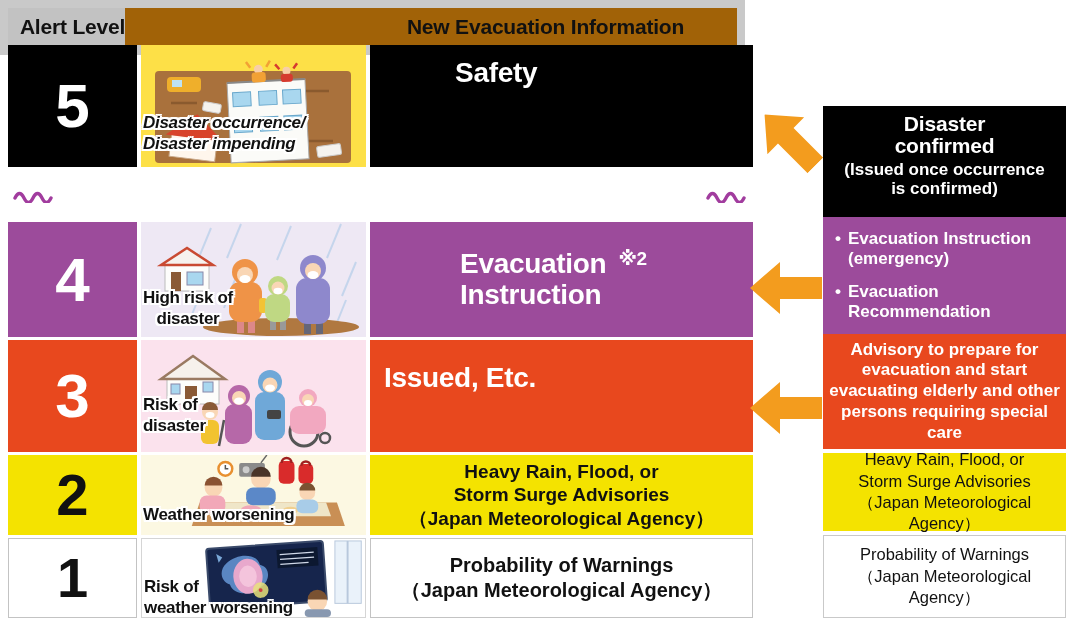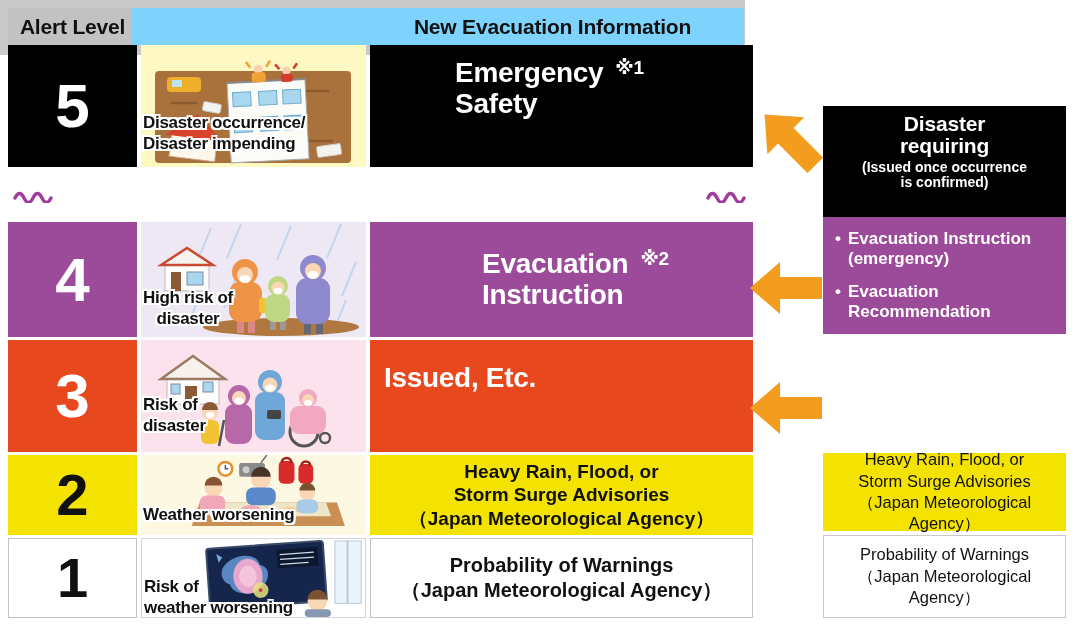--- a/index.html
+++ b/index.html
@@ -7,55 +7,55 @@
          font-family:"Liberation Sans","DejaVu Sans",sans-serif;}
   .abs{position:absolute;}
   
   .cell{position:absolute;box-sizing:border-box;}
   .c1{left:8px;width:129px;}
   .c2{left:141px;width:225px;}
   .c3{left:370px;width:383px;}
   .hdr{top:8px;height:37px;display:flex;align-items:center;justify-content:center;
        font-weight:bold;font-size:21px;color:#111;letter-spacing:-0.2px;}
   .hdr1{background:#c2c2c2;}
-  .hdr2{left:132px;width:612px;background:#7dd3fc;}
+  .hdr2{left:125px;width:612px;background:#a16207;}
   .r5{top:45px;height:122px;}
   .gapband{left:8px;top:167px;width:745px;height:55px;background:#c9c9c9;}
   .r4{top:222px;height:115px;}
   .r3{top:340px;height:112px;}
   .r2{top:455px;height:80px;}
   .r1{top:538px;height:80px;}
   .lvlcell{display:flex;align-items:center;justify-content:center;}
   .lvl{font-size:62px;font-weight:bold;line-height:1;}
   .bg-black{background:#000;color:#fff;}
   .bg-purple{background:#9c4b9b;color:#fff;}
   .bg-orange{background:#e8481e;color:#fff;}
   .bg-yellow{background:#f4e300;color:#111;}
   .bg-white{background:#fff;color:#111;border:1px solid #c3c3c3;}
   .scene{overflow:hidden;}
   .scene svg{display:block;width:100%;height:100%;}
-  .sc5{background:#fef9c3;}
+  .sc5{background:#fde047;font-style:italic;}
   .sc4{background:#eee8f4;}
   .sc3{background:#fbe2ed;}
   .sc2{background:#fcf8e2;}
   .sc1{background:#ffffff;border:1px solid #d5d5d5;}
   .cap{position:absolute;font-weight:bold;font-size:17px;color:#111;line-height:1.22;letter-spacing:-0.3px;
        text-shadow:-2px -2px 0 #fff,2px -2px 0 #fff,-2px 2px 0 #fff,2px 2px 0 #fff,
                    -2px 0 0 #fff,2px 0 0 #fff,0 -2px 0 #fff,0 2px 0 #fff;}
   .bigInfo{position:absolute;font-weight:bold;font-size:28px;line-height:1.12;color:#fff;letter-spacing:-0.3px;}
   .bigInfo .note{font-size:19px;position:relative;top:-8px;margin-left:12px;font-weight:bold;}
   .midInfo{display:flex;flex-direction:column;align-items:center;justify-content:center;
            text-align:center;font-weight:bold;}
   .r2 .midInfo-line{font-size:19px;line-height:1.24;}
   .r1 .midInfo-line{font-size:20px;line-height:1.26;}
   
   .rp{left:823px;width:243px;box-sizing:border-box;}
   .rp-black{top:106px;height:111px;background:#000;color:#fff;text-align:center;padding-top:7px;}
   .rp-title{font-weight:bold;font-size:21px;line-height:1.06;letter-spacing:-0.2px;}
-  .rp-sub{font-weight:bold;font-size:14px;line-height:1.12;margin-top:2px;}
+  .rp-sub{font-weight:bold;font-size:17px;line-height:1.12;margin-top:2px;}
   .rp-purple{top:217px;height:117px;background:#9c4b9b;color:#fff;padding:12px 6px 0 12px;}
   .bullet-item{display:flex;font-weight:bold;font-size:17px;line-height:1.18;margin-bottom:13px;}
   .bullet-marker{flex:0 0 13px;}
   .rp-orange{top:334px;height:115px;background:#e8481e;color:#fff;display:flex;align-items:center;
              text-align:center;padding:0 5px;font-weight:bold;font-size:17px;line-height:1.22;}
   .rp-yellow{top:453px;height:78px;background:#f4e300;color:#111;}
   .rp-white{top:535px;height:83px;background:#fff;color:#111;border:1px solid #c9c9c9;}
   .rp-lines{display:flex;flex-direction:column;align-items:center;justify-content:center;height:100%;
             text-align:center;font-size:16.5px;line-height:1.3;}
   .squiggle{position:absolute;width:40px;height:14px;}
@@ -104,21 +104,20 @@
       <rect x="176" y="100" width="24" height="11" rx="2" fill="#f5f3ee" transform="rotate(-8 188 105)" stroke="#ccc"></rect>
       <rect x="62" y="58" width="18" height="9" rx="2" fill="#f5f3ee" transform="rotate(10 71 62)" stroke="#ccc"></rect>
     </svg>
     <div class="cap" style="left:2px;top:68px;">
       <div>Disaster occurrence/</div>
       <div>Disaster impending</div>
     </div>
   </div>
   <div class="cell c3 r5 bg-black">
     <div class="bigInfo" style="left:85px;top:12px;">
-      <div><span>Emergency</span><span class="note">※1</span></div>
       <div>Safety</div>
     </div>
   </div>
 
   <div class="gapband"></div>
   <svg class="squiggle" style="left:13px;top:189px;" viewBox="0 0 40 14">
     <path d="M2,9 q4.5,-9 9,0 t9,0 t9,0 t9,0" stroke="#a13c9e" stroke-width="3.4" fill="none" stroke-linecap="round"></path>
   </svg>
   <svg class="squiggle" style="left:706px;top:189px;" viewBox="0 0 40 14">
     <path d="M2,9 q4.5,-9 9,0 t9,0 t9,0 t9,0" stroke="#a13c9e" stroke-width="3.4" fill="none" stroke-linecap="round"></path>
@@ -169,21 +168,21 @@
         <circle cx="172" cy="49" r="8" fill="#f9d6b5"></circle>
         <ellipse cx="172" cy="53" rx="5.5" ry="4" fill="#fff"></ellipse>
       </g>
     </svg>
     <div class="cap" style="left:2px;top:66px;text-align:center;">
       <div>High risk of</div>
       <div>disaster</div>
     </div>
   </div>
   <div class="cell c3 r4 bg-purple">
-    <div class="bigInfo" style="left:112px;top:26px;">
+    <div class="bigInfo" style="left:90px;top:26px;">
       <div><span>Evacuation</span><span class="note">※2</span></div>
       <div>Instruction</div>
     </div>
   </div>
 
   <div class="cell c1 r3 lvlcell bg-orange">
     <span class="lvl">3</span>
   </div>
   <div class="cell c2 r3 scene sc3">
     <svg viewBox="0 0 225 112">
@@ -321,39 +320,42 @@
   <svg class="abs" style="left:750px;top:262px;width:72px;height:52px;" viewBox="0 0 72 52">
     <polygon points="0,26 30,0 30,15 72,15 72,37 30,37 30,52" fill="#f39c1e"></polygon>
   </svg>
   <svg class="abs" style="left:750px;top:382px;width:72px;height:52px;" viewBox="0 0 72 52">
     <polygon points="0,26 30,0 30,15 72,15 72,37 30,37 30,52" fill="#f39c1e"></polygon>
   </svg>
 
   <div class="cell rp rp-black">
     <div class="rp-title">
       <div>Disaster</div>
-      <div>requiring</div>
+      <div>confirmed</div>
     </div>
     <div class="rp-sub">
       <div>(Issued once occurrence</div>
       <div>is confirmed)</div>
     </div>
   </div>
 
   <div class="cell rp rp-purple">
     <div class="bullet-item">
       <span class="bullet-marker">•</span>
       <span>Evacuation Instruction (emergency)</span>
     </div>
     <div class="bullet-item">
       <span class="bullet-marker">•</span>
       <span>Evacuation Recommendation</span>
     </div>
   </div>
 
+  <div class="cell rp rp-orange">
+    <span>Advisory to prepare for evacuation and start evacuating elderly and other persons requiring special care</span>
+  </div>
 
   <div class="cell rp rp-yellow">
     <div class="rp-lines">
       <div>Heavy Rain, Flood, or</div>
       <div>Storm Surge Advisories</div>
       <div>（Japan Meteorological Agency）</div>
     </div>
   </div>
 
   <div class="cell rp rp-white">

